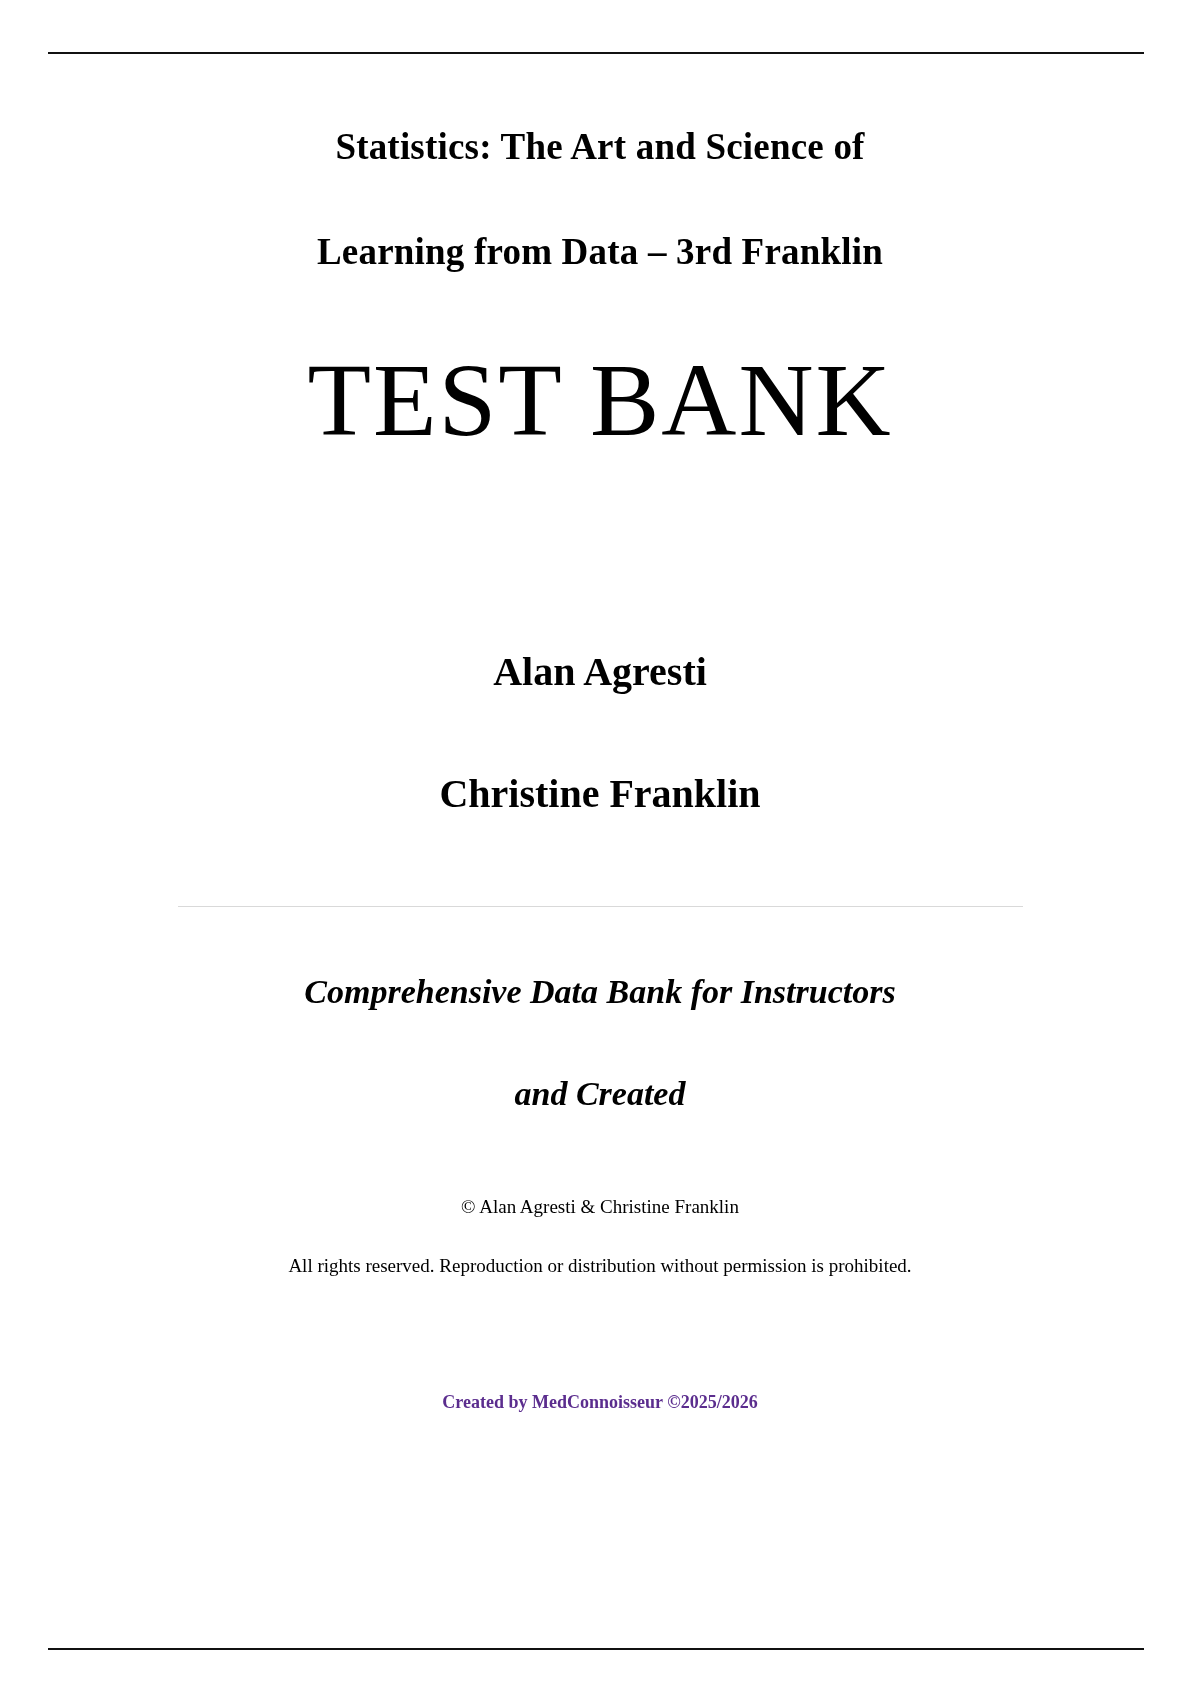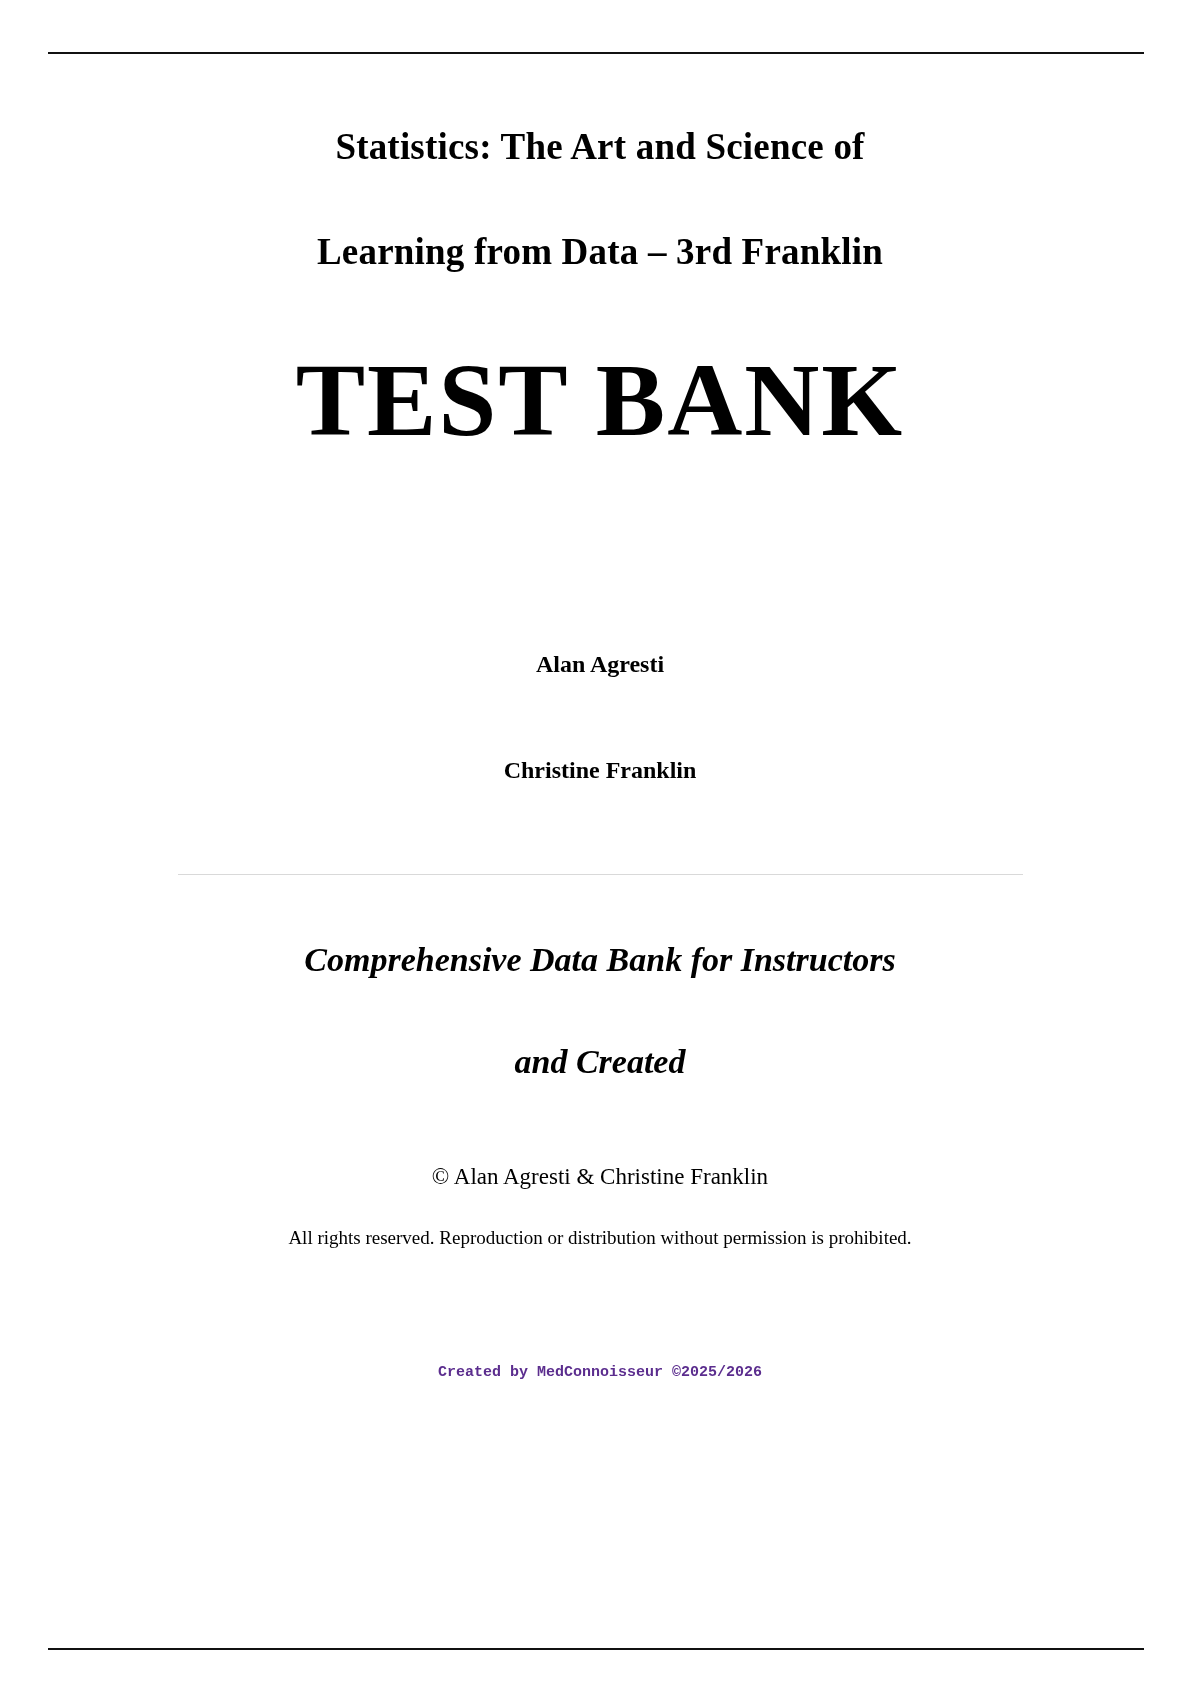--- a/index.html
+++ b/index.html
@@ -49,27 +49,27 @@
     font-weight: bold;
     line-height: 1.0;
     letter-spacing: 0.2px;
   }
   .title-line.first { margin-top: 18px; }
   .title-line.second { margin-top: 68px; }
 
   .test-bank {
     margin-top: 78px;
     font-size: 104px;
-    font-weight: bold;
+    font-weight: normal;
     letter-spacing: 2px;
     line-height: 1.0;
   }
 
   .author {
-    font-size: 24px;
+    font-size: 40px;
     font-weight: bold;
     line-height: 1.0;
   }
   .author.first { margin-top: 200px; }
   .author.second { margin-top: 82px; }
 
   .divider {
     margin: 92px auto 0 auto;
     width: 845px;
     height: 0;
@@ -80,37 +80,36 @@
     font-size: 34px;
     font-weight: bold;
     font-style: italic;
     line-height: 1.0;
   }
   .subtitle-line.first { margin-top: 68px; }
   .subtitle-line.second { margin-top: 68px; }
 
   .copyright {
     margin-top: 86px;
-    font-size: 23px;
+    font-size: 19px;
     line-height: 1.0;
   }
 
   .rights {
     margin-top: 40px;
     font-size: 19px;
     line-height: 1.0;
   }
 
   .created-by {
     margin-top: 118px;
-    font-size: 15px;
+    font-size: 18px;
     font-weight: bold;
     color: #5b2d8e;
     line-height: 1.0;
-    font-family: Liberation Mono, monospace;
   }
 </style>
 </head>
 <body>
 
 <div class="page">
 
   <div class="top-rule"></div>
 
   <div class="content">

